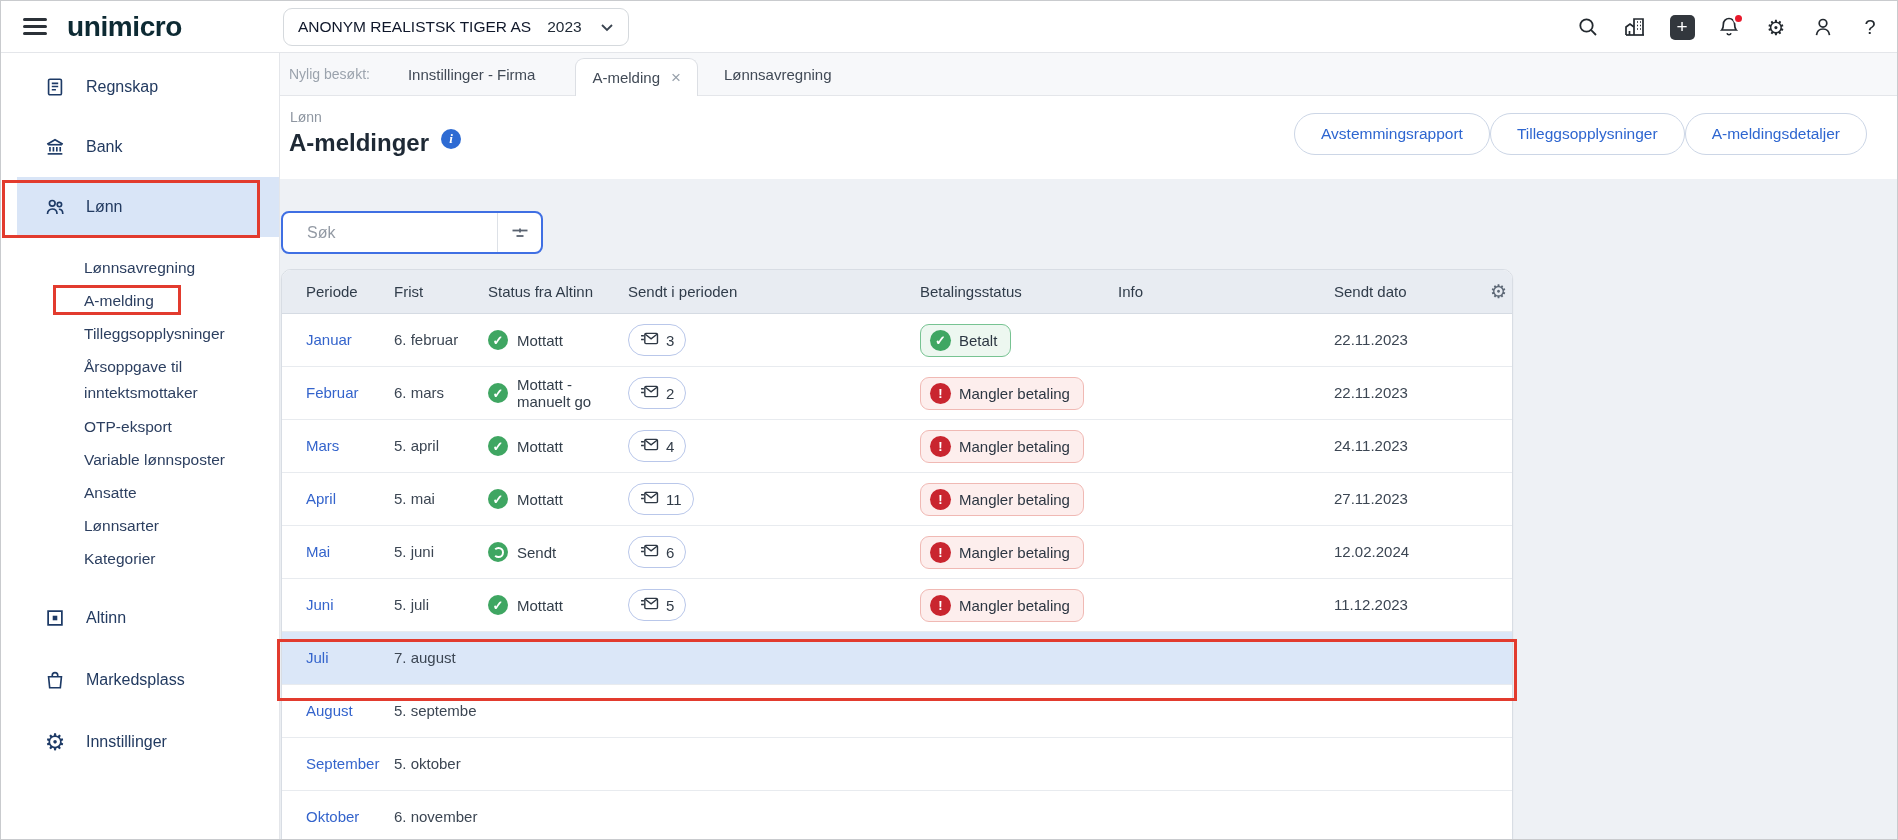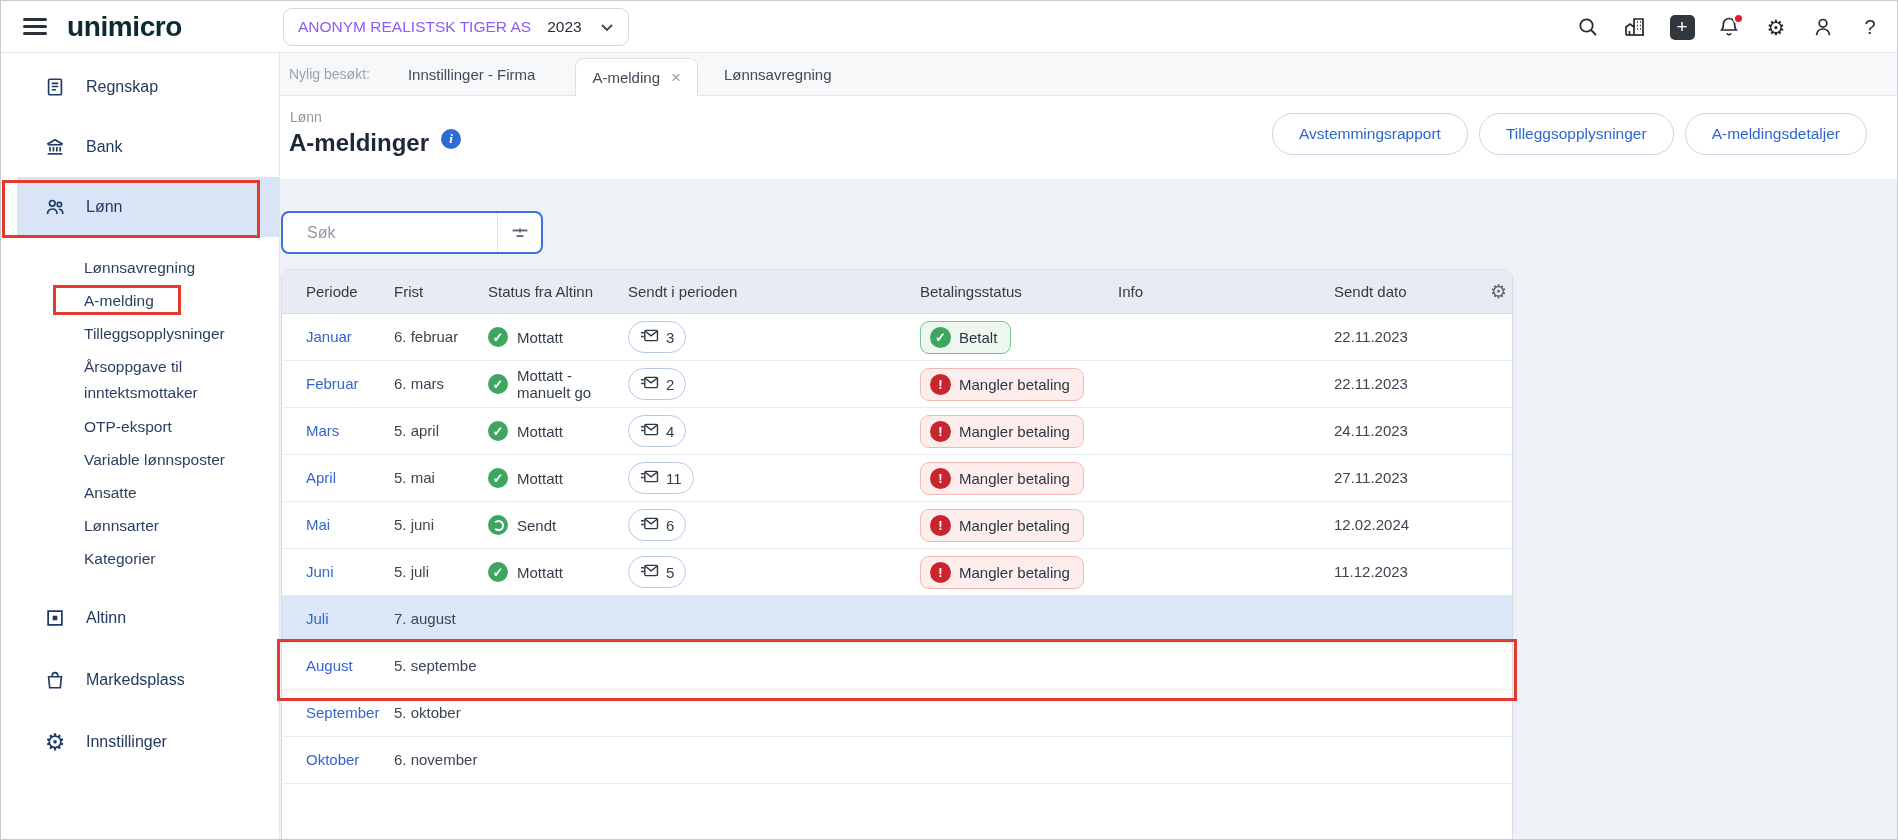--- a/index.html
+++ b/index.html
@@ -9,21 +9,21 @@
 
   
   .topbar { position:absolute; left:0; top:0; right:0; height:52px; background:#fff;
             border-bottom:1px solid #e4e6ea; z-index:6; }
   .hamburger { position:absolute; left:22px; top:17px; width:24px; height:18px; cursor:pointer; }
   .hamburger span { display:block; height:2.6px; background:#2b3138; border-radius:2px; margin-bottom:4.6px; }
   .logo { position:absolute; left:66px; top:0; line-height:52px; font-size:28px; font-weight:700;
           letter-spacing:-0.4px; color:#0d2a33; }
   .company { position:absolute; left:282px; top:7px; width:346px; height:38px; border:1px solid #d5d9dd;
              border-radius:9px; display:flex; align-items:center; padding:0 14px; cursor:pointer; background:#fff; }
-  .company .cname { font-size:15.5px; color:#8b5cf6; }
+  .company .cname { font-size:15.5px; color:#0f172a; }
   .company .cyear { font-size:15.5px; color:#212b37; margin-left:16px; }
   .company .chev { margin-left:auto; display:flex; }
   .tb-icons { position:absolute; right:14px; top:0; height:52px; display:flex; align-items:center; gap:21px; }
   .tbi { width:26px; height:26px; display:flex; align-items:center; justify-content:center;
          position:relative; cursor:pointer; color:#23292f; }
   .plus-sq { width:25px; height:25px; background:#32373d; border-radius:5px; color:#fff;
              font-size:19px; line-height:23px; text-align:center; font-weight:400; }
   .bell-dot { position:absolute; top:-1px; right:-2px; width:11px; height:11px; border-radius:50%;
               background:#e8192c; border:2px solid #fff; }
   .glyph { font-size:21px; line-height:1; }
@@ -54,21 +54,21 @@
   .tab-lonn { margin-left:26px; }
 
   
   .pagehead { position:absolute; left:264px; top:95px; right:0; height:83px; background:#fff; z-index:2; }
   .eyebrow { position:absolute; left:25px; top:13px; font-size:14px; color:#8e96a1; }
   .ptitle-row { position:absolute; left:24px; top:33px; display:flex; gap:12px; }
   .ptitle { font-size:24px; font-weight:700; color:#1e2935; }
   .info-ic { width:20px; height:20px; border-radius:50%; background:#2e6bd3; color:#fff;
              display:flex; align-items:center; justify-content:center;
              font-family:"Liberation Serif", serif; font-style:italic; font-weight:700; font-size:13px; cursor:pointer; }
-  .actions { position:absolute; right:30px; top:17px; display:flex; gap:11px; }
+  .actions { position:absolute; right:30px; top:17px; display:flex; }
   .pill-btn { height:42px; border:1px solid #ccd6e6; border-radius:21px; background:#fff;
               color:#2e66d0; font-size:15.5px; font-family:"Liberation Sans",sans-serif;
               padding:0 26px; cursor:pointer; }
 
   
   .contentbg { position:absolute; left:264px; top:178px; right:0; bottom:0; background:#eef1f5; z-index:1; }
   .searchbox { position:absolute; left:280px; top:210px; width:262px; height:43px; background:#fff;
                border:2px solid #3f6fe3; border-radius:8px; display:flex; align-items:stretch; z-index:2; }
   .searchbox input { flex:1; border:none; outline:none; padding:0 24px; font-size:16px;
                      font-family:Liberation Sans, sans-serif; color:#2c3642; min-width:0; background:transparent; }
@@ -77,21 +77,21 @@
                 justify-content:center; cursor:pointer; }
 
   
   .card { position:absolute; left:280px; top:268px; width:1232px; height:578px; background:#fff;
           border:1px solid #d8dde4; border-radius:10px 10px 0 0; overflow:hidden; z-index:2;
           box-shadow:0 1px 2px rgba(20,30,50,.05); }
   .thead, .trow { display:grid; grid-template-columns:88px 94px 140px 292px 198px 216px 156px 1fr;
                   align-items:center; padding-left:24px; }
   .thead { height:44px; background:#e8ecf2; border-bottom:1px solid #d5dbe3; font-size:15px; color:#303c4a; }
   .thead .gearcell { justify-self:end; padding-right:22px; color:#5d6876; font-size:19px; cursor:pointer; }
-  .trow { height:47px; border-bottom:1px solid #e8ebef; background:#fff; }
+  .trow { height:53px; border-bottom:1px solid #e8ebef; background:#fff; }
   .trow.hl { background:#dbe7f8; }
   .plink { color:#3464cc; font-size:15px; cursor:pointer; }
   .ftxt, .dtxt { color:#3c4653; font-size:15px; }
   .status { display:flex; align-items:center; gap:9px; font-size:15px; color:#333e4a; }
   .ic-round { width:20px; height:20px; min-width:20px; border-radius:50%; display:flex;
               align-items:center; justify-content:center; color:#fff; font-size:13px; font-weight:700; }
   .ic-green { background:#3fa662; }
   .ic-red { background:#c9252f; font-size:13px; }
   .sync-arc { width:11px; height:11px; border:2px solid #fff; border-left-color:transparent; border-radius:50%; }
   .pillenv { display:inline-flex; align-items:center; height:32px; border:1.5px solid #b9c7ea;

